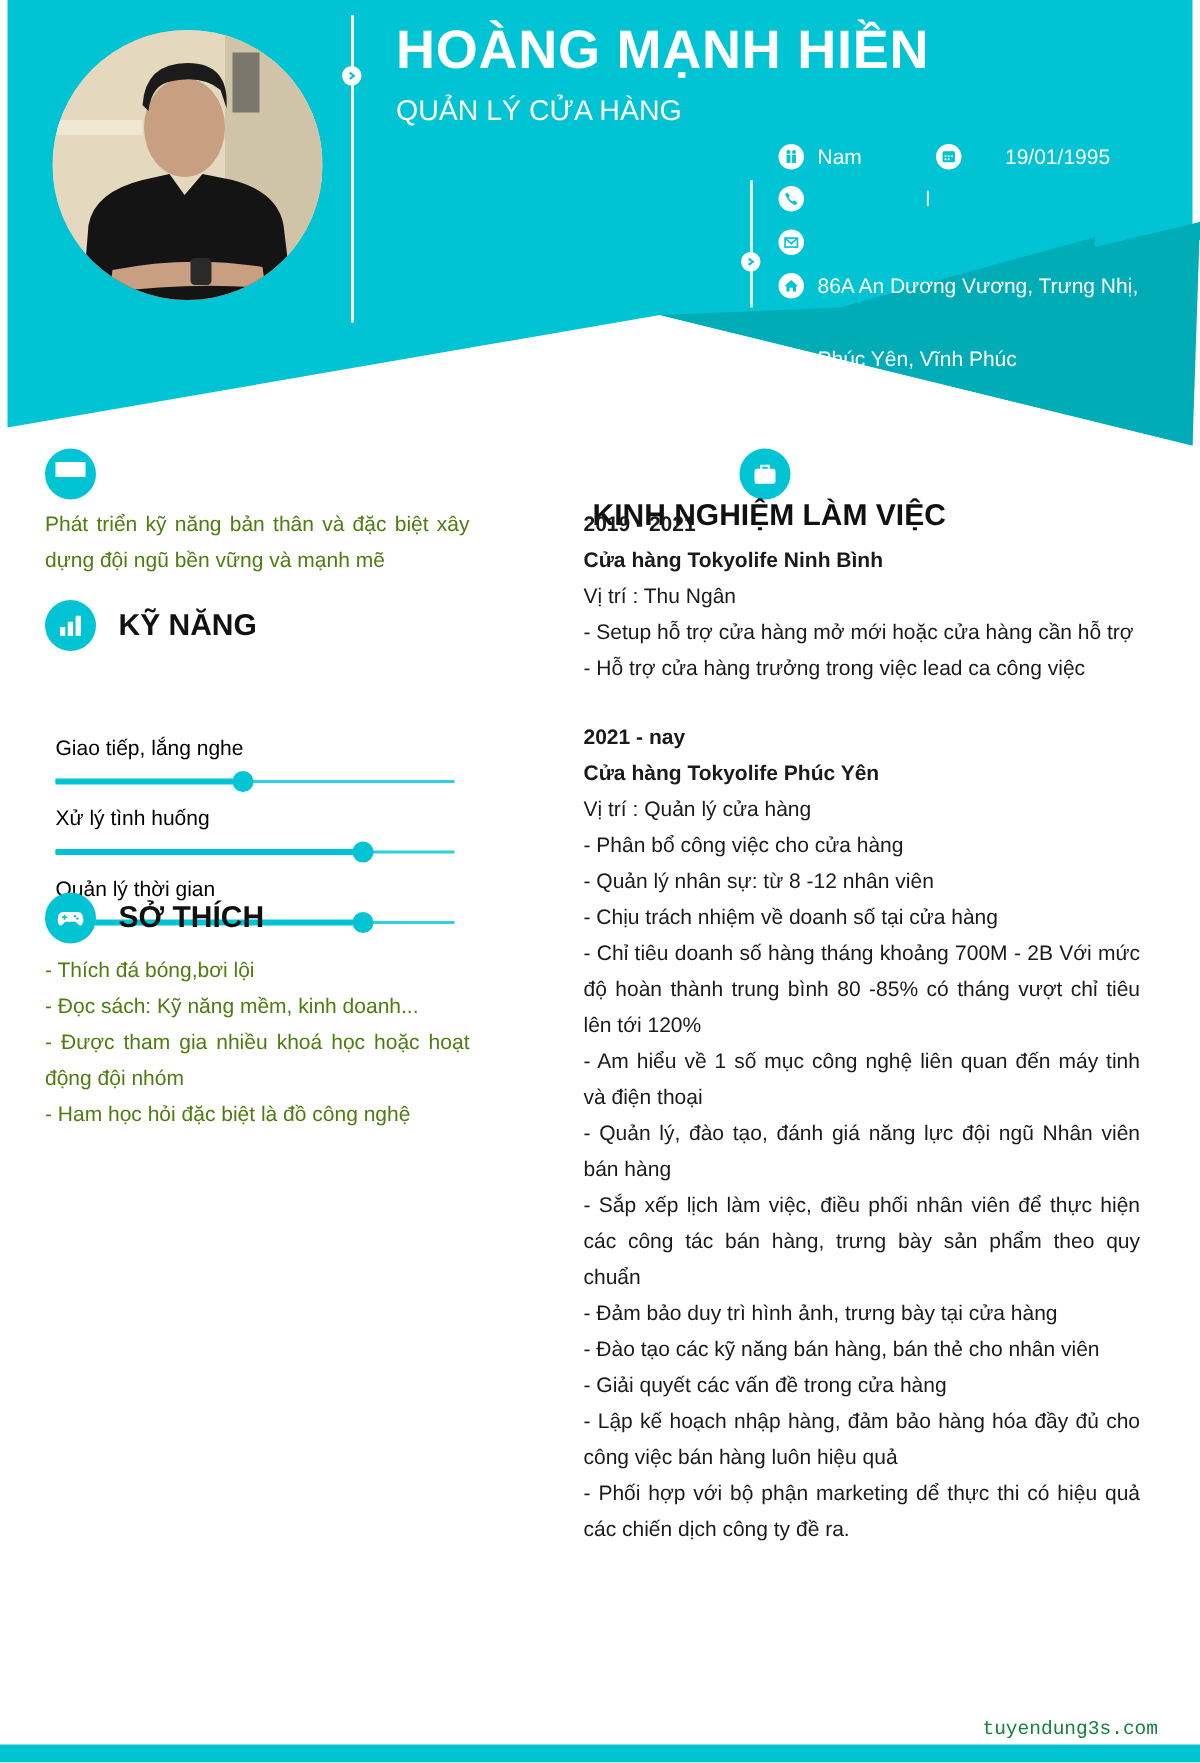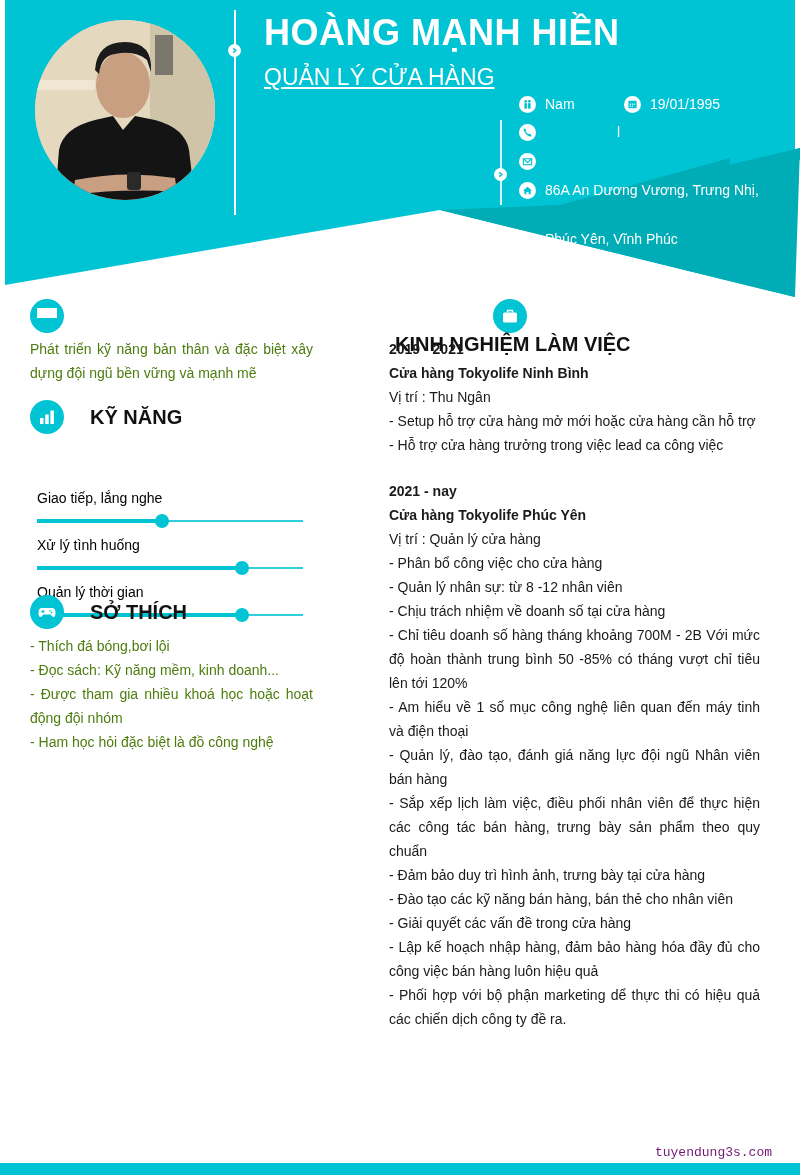--- a/index.html
+++ b/index.html
@@ -23,57 +23,57 @@
   }
   .v-dot svg { width: 7px; height: 7px; }
   .v-dot.main { left: 228px; top: 44px; }
   .v-dot.contact { left: 494px; top: 168px; }
 
   .name {
     position: absolute; left: 264px; top: 12px; color: #fff; font-weight: bold;
     font-size: 36px; letter-spacing: 0.5px; white-space: nowrap;
   }
   .job-title {
-    position: absolute; left: 264px; top: 64px; color: #fff; font-size: 23px; white-space: nowrap; text-decoration: underline;
+    position: absolute; left: 264px; top: 64px; color: #fff; font-size: 19px; white-space: nowrap;
   }
 
   .contact-item { position: absolute; display: flex; align-items: flex-start; color: #fff; font-size: 14px; line-height: 25px; }
   .ci-icon {
     width: 17px; height: 17px; border-radius: 50%; background: #fff; margin-top: 4px; margin-right: 9px;
     display: flex; align-items: center; justify-content: center; flex-shrink: 0;
   }
   .ci-icon svg { width: 11px; height: 11px; }
 
   .section-head { position: absolute; display: flex; align-items: center; }
   .sec-icon {
     width: 34px; height: 34px; border-radius: 50%; background: #00c4d4;
     display: flex; align-items: center; justify-content: center; flex-shrink: 0;
   }
   .sec-icon svg { width: 20px; height: 20px; }
-  .sec-title { font-weight: bold; font-size: 20px; color: #111; margin-left: 26px; white-space: nowrap; }
+  .sec-title { font-weight: bold; font-size: 20px; color: #111; margin-left: 15px; white-space: nowrap; }
 
   .para { position: absolute; font-size: 14px; line-height: 24px; color: #4d7c0f; }
   .justify { text-align: justify; text-align-last: left; }
 
   .skill { position: absolute; left: 37px; width: 266px; }
   .skill-label { font-size: 14px; color: #000000; line-height: 20px; margin-top: 47px; }
   .skill-track { position: relative; height: 14px; margin-top: 6px; }
   .skill-track .rail { position: absolute; left: 0; right: 0; top: 6px; height: 2px; background: #2fcfdc; }
   .skill-track .fill { position: absolute; left: 0; top: 5px; height: 4px; background: #00c4d4; }
   .skill-track .knob { position: absolute; top: 0; width: 14px; height: 14px; border-radius: 50%; background: #00c4d4; margin-left: -7px; }
 
   .exp { position: absolute; left: 389px; width: 371px; font-size: 14px; line-height: 24px; }
   .exp .period { font-weight: bold; }
   .exp .company { font-weight: bold; }
   .exp .line { text-align: justify; text-align-last: left; }
   .exp-block + .exp-block { margin-top: 22px; }
 
   .watermark {
     position: absolute; right: 28px; top: 1145px; font-family: "Liberation Mono", "DejaVu Sans Mono", monospace;
-    font-size: 13px; color: #701a75; text-align: right;
+    font-size: 13px; color: #15803d; text-align: right;
   }
   .footer-bar { position: absolute; left: 0; top: 1163px; width: 800px; height: 12px; background: #00c4d4; }
 </style>
 </head>
 <body>
 
 <svg class="header-bg" viewBox="0 0 800 310" preserveAspectRatio="none">
   <polygon points="5,0 795,0 795,297 440,210 5,285" fill="#00c4d4"></polygon>
   <polygon points="440,210 560,205 800,148 795,297" fill="#00acb6"></polygon>
   <polygon points="560,205 730,158 730,170 800,148 800,160 560,205" fill="#00acb6"></polygon>
@@ -113,21 +113,21 @@
   <span class="ci-icon">
     <svg viewBox="0 0 12 12">
         <circle cx="4" cy="2.5" r="1.5" fill="#00c4d4"></circle>
         <circle cx="8" cy="2.5" r="1.5" fill="#00c4d4"></circle>
         <rect x="2.6" y="4.5" width="2.8" height="6" fill="#00c4d4"></rect>
         <rect x="6.6" y="4.5" width="2.8" height="6" fill="#00c4d4"></rect>
       </svg>
   </span>
   <span>Nam</span>
 </div>
-<div class="contact-item" style="left:624px; top:92px;">
+<div class="contact-item" style="left:624px; top:92px;gap:20px;">
   <span class="ci-icon">
     <svg viewBox="0 0 12 12">
         <rect x="1.5" y="2" width="9" height="8" rx="1" fill="#00c4d4"></rect>
         <rect x="3" y="5" width="1.3" height="1.3" fill="#fff"></rect>
         <rect x="5.3" y="5" width="1.3" height="1.3" fill="#fff"></rect>
         <rect x="7.6" y="5" width="1.3" height="1.3" fill="#fff"></rect>
         <rect x="3" y="7.2" width="1.3" height="1.3" fill="#fff"></rect>
         <rect x="5.3" y="7.2" width="1.3" height="1.3" fill="#fff"></rect>
       </svg>
   </span>
@@ -245,21 +245,21 @@
     <div class="line">- Setup hỗ trợ cửa hàng mở mới hoặc cửa hàng cần hỗ trợ</div>
     <div class="line">- Hỗ trợ cửa hàng trưởng trong việc lead ca công việc</div>
   </div>
   <div class="exp-block">
     <div class="period">2021 - nay</div>
     <div class="company">Cửa hàng Tokyolife Phúc Yên</div>
     <div>Vị trí : Quản lý cửa hàng</div>
     <div class="line">- Phân bổ công việc cho cửa hàng</div>
     <div class="line">- Quản lý nhân sự: từ 8 -12 nhân viên</div>
     <div class="line">- Chịu trách nhiệm về doanh số tại cửa hàng</div>
-    <div class="line">- Chỉ tiêu doanh số hàng tháng khoảng 700M - 2B Với mức độ hoàn thành trung bình 50 -85% có tháng vượt chỉ tiêu lên tới 120%</div>
+    <div class="line">- Chỉ tiêu doanh số hàng tháng khoảng 700M - 2B Với mức độ hoàn thành trung bình 80 -85% có tháng vượt chỉ tiêu lên tới 120%</div>
     <div class="line">- Am hiểu về 1 số mục công nghệ liên quan đến máy tinh và điện thoại</div>
     <div class="line">- Quản lý, đào tạo, đánh giá năng lực đội ngũ Nhân viên bán hàng</div>
     <div class="line">- Sắp xếp lịch làm việc, điều phối nhân viên để thực hiện các công tác bán hàng, trưng bày sản phẩm theo quy chuẩn</div>
     <div class="line">- Đảm bảo duy trì hình ảnh, trưng bày tại cửa hàng</div>
     <div class="line">- Đào tạo các kỹ năng bán hàng, bán thẻ cho nhân viên</div>
     <div class="line">- Giải quyết các vấn đề trong cửa hàng</div>
     <div class="line">- Lập kế hoạch nhập hàng, đảm bảo hàng hóa đầy đủ cho công việc bán hàng luôn hiệu quả</div>
     <div class="line">- Phối hợp với bộ phận marketing dể thực thi có hiệu quả các chiến dịch công ty đề ra.</div>
   </div>
 </div>

